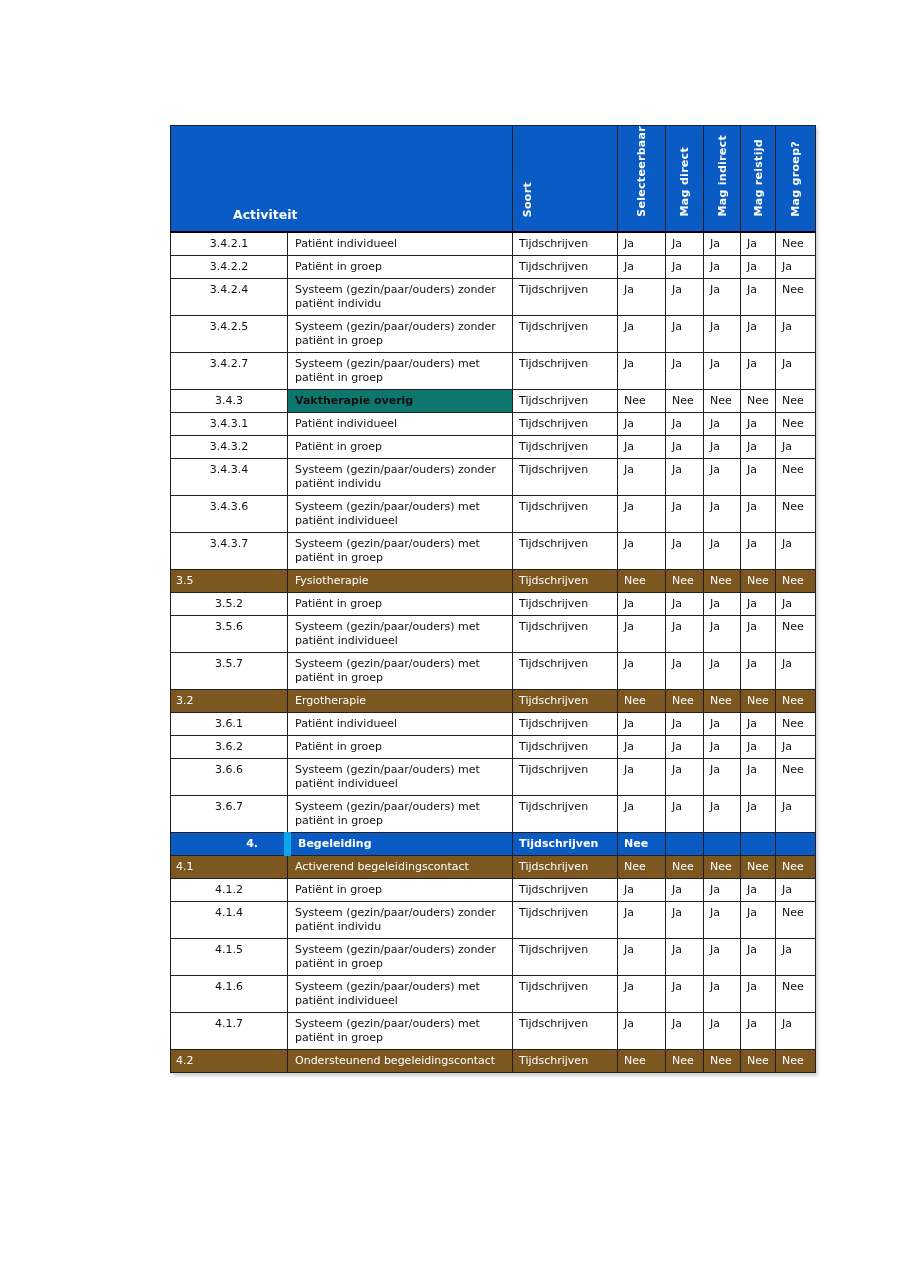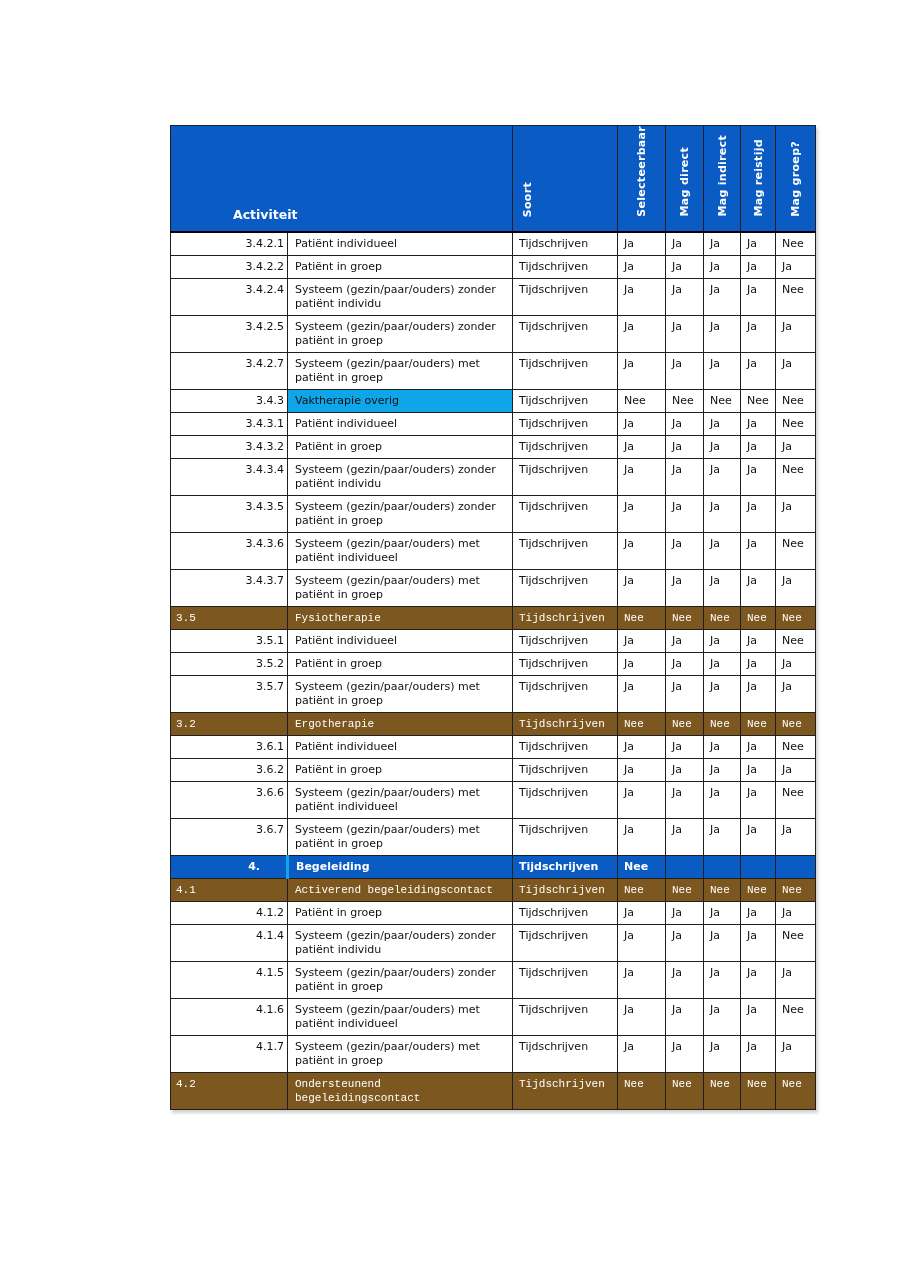--- a/index.html
+++ b/index.html
@@ -58,45 +58,44 @@
   }
   
   td {
     font-size: 11px;
     line-height: 14px;
     color: #111111;
     background: #ffffff;
     vertical-align: top;
     padding: 4px 3px 4px 3px;
   }
-  td.c-code  { text-align: right; }
+  td.c-code  { text-align: center; }
   td.c-desc  { padding-left: 7px; padding-right: 5px; }
   td.c-soort { padding-left: 6px; }
   td.c-flag  { padding-left: 6px; }
   
   tr.row-brown td {
     background: #7d5720;
     color: #ffffff;
-    font-family: Liberation Mono, monospace;
   }
   tr.row-brown td.c-code { text-align: left; padding-left: 5px; }
   
   tr.row-blue td {
     background: #0b5bc4;
     color: #ffffff;
     font-weight: bold;
   }
   tr.row-blue td.c-code {
     text-align: right;
     padding-right: 26px;
     border-right: 1px solid #0b5bc4;
   }
-  tr.row-blue td.c-desc { border-left: 3px solid #0ea5e9; }
+  tr.row-blue td.c-desc { border-left: 7px solid #0ea5e9; }
   
-  tr.row-highlight td.c-desc { background: #0ea5e9; }
+  tr.row-highlight td.c-desc { background: #0f766e; font-weight: bold; }
 </style>
 </head>
 <body>
 
 <div class="page">
   <div class="sheet">
     <table class="activities">
       <colgroup>
         <col style="width:117px">
         <col style="width:225px">
@@ -217,30 +216,20 @@
     <td class="c-code">3.4.3.4</td>
     <td class="c-desc">Systeem (gezin/paar/ouders) zonder patiënt individu</td>
     <td class="c-soort">Tijdschrijven</td>
     <td class="c-flag">Ja</td>
     <td class="c-flag">Ja</td>
     <td class="c-flag">Ja</td>
     <td class="c-flag">Ja</td>
     <td class="c-flag">Nee</td>
   </tr>
           <tr class="row-normal">
-    <td class="c-code">3.4.3.5</td>
-    <td class="c-desc">Systeem (gezin/paar/ouders) zonder patiënt in groep</td>
-    <td class="c-soort">Tijdschrijven</td>
-    <td class="c-flag">Ja</td>
-    <td class="c-flag">Ja</td>
-    <td class="c-flag">Ja</td>
-    <td class="c-flag">Ja</td>
-    <td class="c-flag">Ja</td>
-  </tr>
-          <tr class="row-normal">
     <td class="c-code">3.4.3.6</td>
     <td class="c-desc">Systeem (gezin/paar/ouders) met patiënt individueel</td>
     <td class="c-soort">Tijdschrijven</td>
     <td class="c-flag">Ja</td>
     <td class="c-flag">Ja</td>
     <td class="c-flag">Ja</td>
     <td class="c-flag">Ja</td>
     <td class="c-flag">Nee</td>
   </tr>
           <tr class="row-normal">
@@ -257,38 +246,38 @@
     <td class="c-code">3.5</td>
     <td class="c-desc">Fysiotherapie</td>
     <td class="c-soort">Tijdschrijven</td>
     <td class="c-flag">Nee</td>
     <td class="c-flag">Nee</td>
     <td class="c-flag">Nee</td>
     <td class="c-flag">Nee</td>
     <td class="c-flag">Nee</td>
   </tr>
           <tr class="row-normal">
-    <td class="c-code">3.5.1</td>
-    <td class="c-desc">Patiënt individueel</td>
-    <td class="c-soort">Tijdschrijven</td>
-    <td class="c-flag">Ja</td>
-    <td class="c-flag">Ja</td>
-    <td class="c-flag">Ja</td>
-    <td class="c-flag">Ja</td>
-    <td class="c-flag">Nee</td>
-  </tr>
-          <tr class="row-normal">
     <td class="c-code">3.5.2</td>
     <td class="c-desc">Patiënt in groep</td>
     <td class="c-soort">Tijdschrijven</td>
     <td class="c-flag">Ja</td>
     <td class="c-flag">Ja</td>
     <td class="c-flag">Ja</td>
     <td class="c-flag">Ja</td>
     <td class="c-flag">Ja</td>
+  </tr>
+          <tr class="row-normal">
+    <td class="c-code">3.5.6</td>
+    <td class="c-desc">Systeem (gezin/paar/ouders) met patiënt individueel</td>
+    <td class="c-soort">Tijdschrijven</td>
+    <td class="c-flag">Ja</td>
+    <td class="c-flag">Ja</td>
+    <td class="c-flag">Ja</td>
+    <td class="c-flag">Ja</td>
+    <td class="c-flag">Nee</td>
   </tr>
           <tr class="row-normal">
     <td class="c-code">3.5.7</td>
     <td class="c-desc">Systeem (gezin/paar/ouders) met patiënt in groep</td>
     <td class="c-soort">Tijdschrijven</td>
     <td class="c-flag">Ja</td>
     <td class="c-flag">Ja</td>
     <td class="c-flag">Ja</td>
     <td class="c-flag">Ja</td>
     <td class="c-flag">Ja</td>

